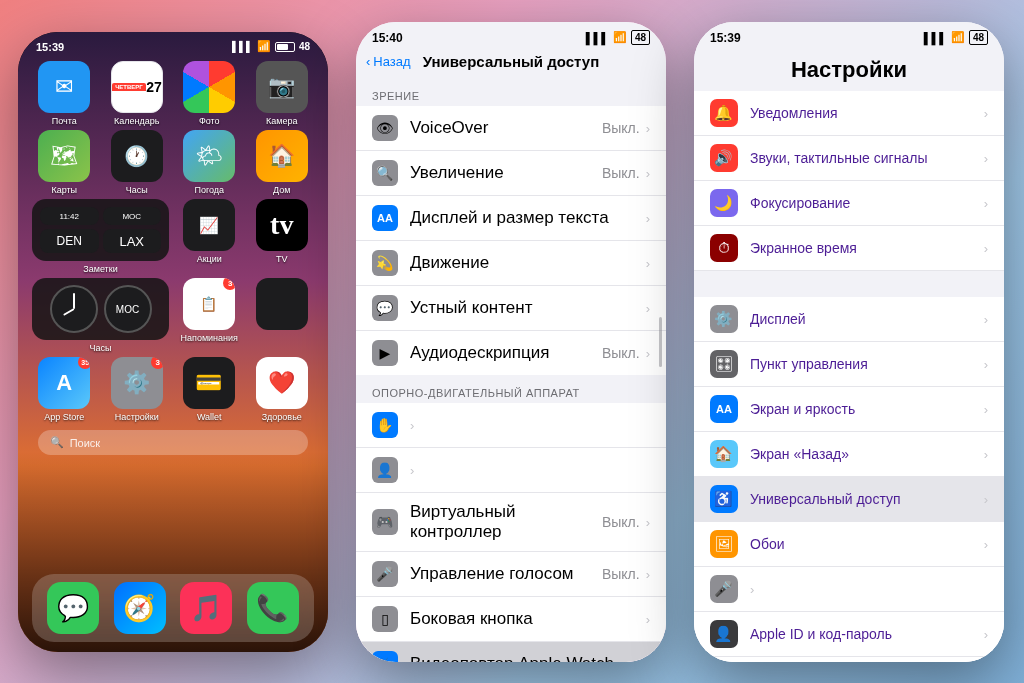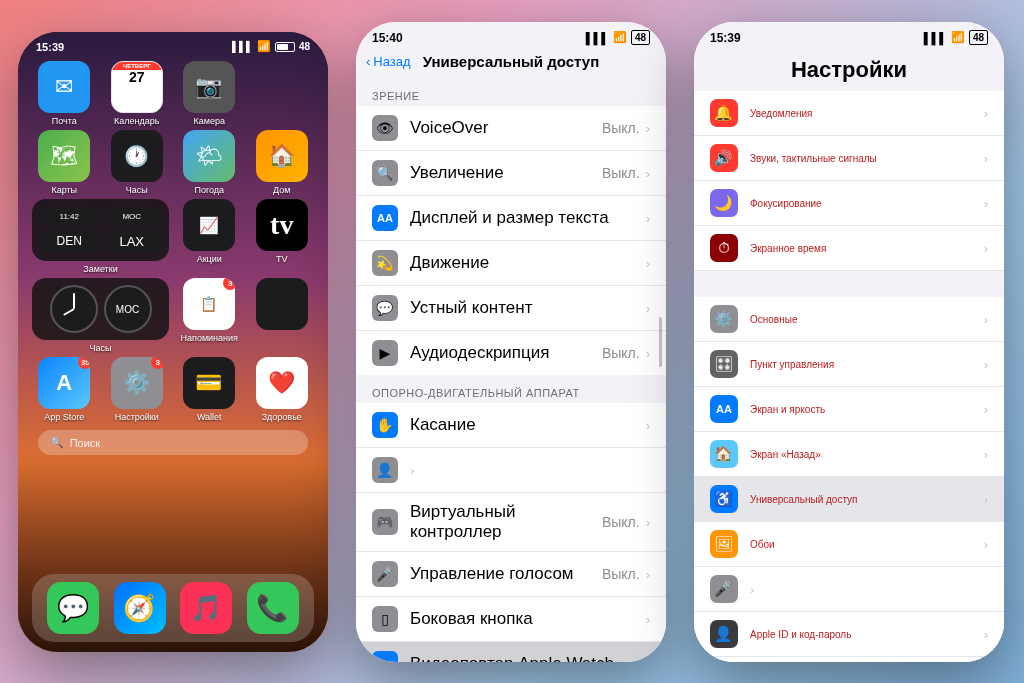--- a/index.html
+++ b/index.html
@@ -341,22 +341,22 @@
       display: flex;
       align-items: center;
       justify-content: center;
       font-size: 15px;
       color: white;
       margin-right: 12px;
       flex-shrink: 0;
     }
     .settings-item-label {
       flex: 1;
-      font-size: 10px;
-      color: #b91c1c;
+      font-size: 14px;
+      color: #4c1d95;
     }
     .settings-chevron {
       color: #C7C7CC;
       font-size: 13px;
     }
 
     
     .calendar-icon-bg {
       background: white;
       border: 1px solid #e5e5ea;
@@ -395,25 +395,29 @@
         <span style="font-size:10px">48</span>
       </div>
     </div>
 
     <div class="app-grid" style="padding-top:4px; padding-bottom:2px;">
       <div class="app-item">
         <div class="app-icon ic-mail">✉</div>
         <span class="app-label">Почта</span>
       </div>
       <div class="app-item">
-        <div class="app-icon calendar-icon-bg" style="background:white;display:flex;flex-direction:column;align-items:center;justify-content:flex-start;overflow:hidden;">
+        <div class="app-icon calendar-icon-bg" style="background:white;display:flex;flex-direction:row;align-items:center;justify-content:flex-start;overflow:hidden;">
           <div class="cal-month">ЧЕТВЕРГ</div>
           <div class="cal-day">27</div>
         </div>
         <span class="app-label">Календарь</span>
+      </div>
+      <div class="app-item">
+        <div class="app-icon photos-gradient"></div>
+        <span class="app-label">Фото</span>
       </div>
       <div class="app-item">
         <div class="app-icon" style="background:#555;">📷</div>
         <span class="app-label">Камера</span>
       </div>
     </div>
 
     <div class="app-grid" style="padding-top:2px; padding-bottom:2px;">
       <div class="app-item">
         <div class="app-icon" style="background:linear-gradient(135deg,#4CAF50,#8BC34A);">🗺</div>
@@ -583,21 +587,20 @@
         <span class="ios-item-label">Аудиодескрипция</span>
         <span class="ios-item-value">Выкл.</span>
         <span class="ios-chevron">›</span>
       </div>
     </div>
 
     <div class="ios-section-header">ОПОРНО-ДВИГАТЕЛЬНЫЙ АППАРАТ</div>
     <div class="ios-list">
       <div class="ios-list-item">
         <div class="ios-item-icon" style="background:#007AFF;">✋</div>
-        <span class="ios-item-label">Касание</span>
         <span class="ios-chevron">›</span>
       </div>
       <div class="ios-list-item">
         <div class="ios-item-icon" style="background:#8E8E93;">👤</div>
         <span class="ios-chevron">›</span>
       </div>
       <div class="ios-list-item">
         <div class="ios-item-icon" style="background:#8E8E93;">🎮</div>
         <span class="ios-item-label">Виртуальный контроллер</span>
         <span class="ios-item-value">Выкл.</span>
@@ -662,21 +665,21 @@
         <span class="settings-item-label">Экранное время</span>
         <span class="settings-chevron">›</span>
       </div>
     </div>
 
     <div style="height:26px;background:#f2f2f7;"></div>
 
     <div class="ios-list">
       <div class="settings-list-item">
         <div class="settings-item-icon ic-bg-gray">⚙️</div>
-        <span class="settings-item-label">Основные</span>
+        <span class="settings-item-label">Дисплей</span>
         <span class="settings-chevron">›</span>
       </div>
       <div class="settings-list-item">
         <div class="settings-item-icon ic-bg-darkgray">🎛</div>
         <span class="settings-item-label">Пункт управления</span>
         <span class="settings-chevron">›</span>
       </div>
       <div class="settings-list-item">
         <div class="settings-item-icon ic-bg-blue" style="font-size:11px;font-weight:700;">AA</div>
         <span class="settings-item-label">Экран и яркость</span>

